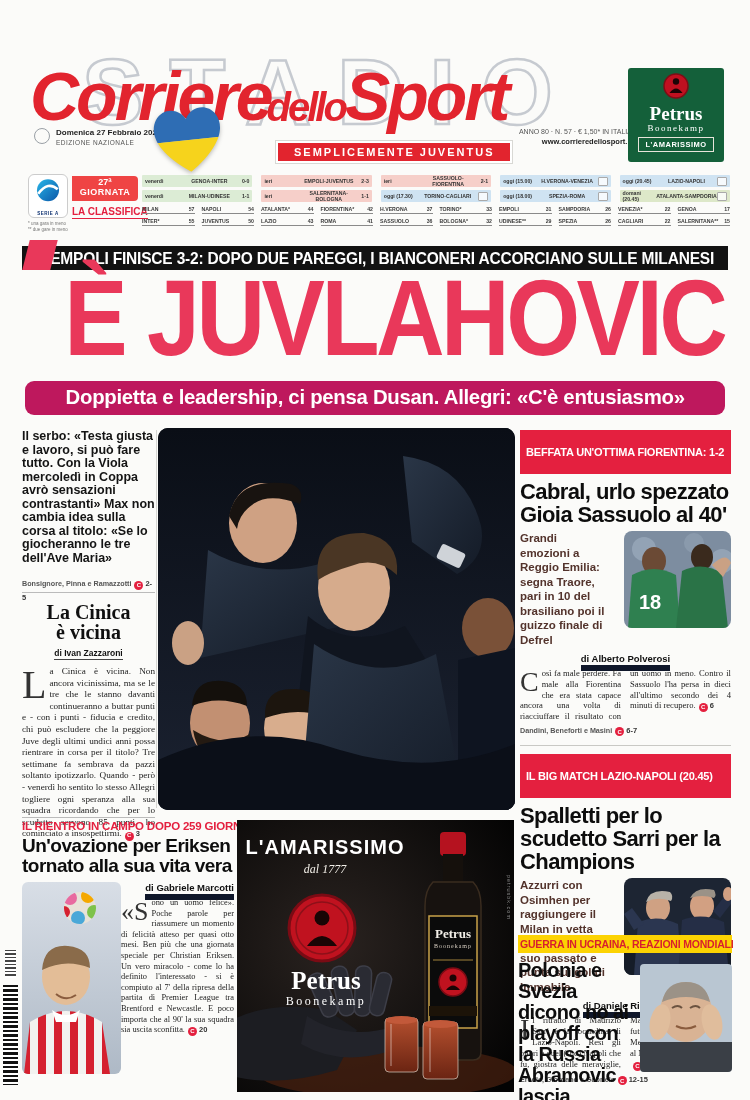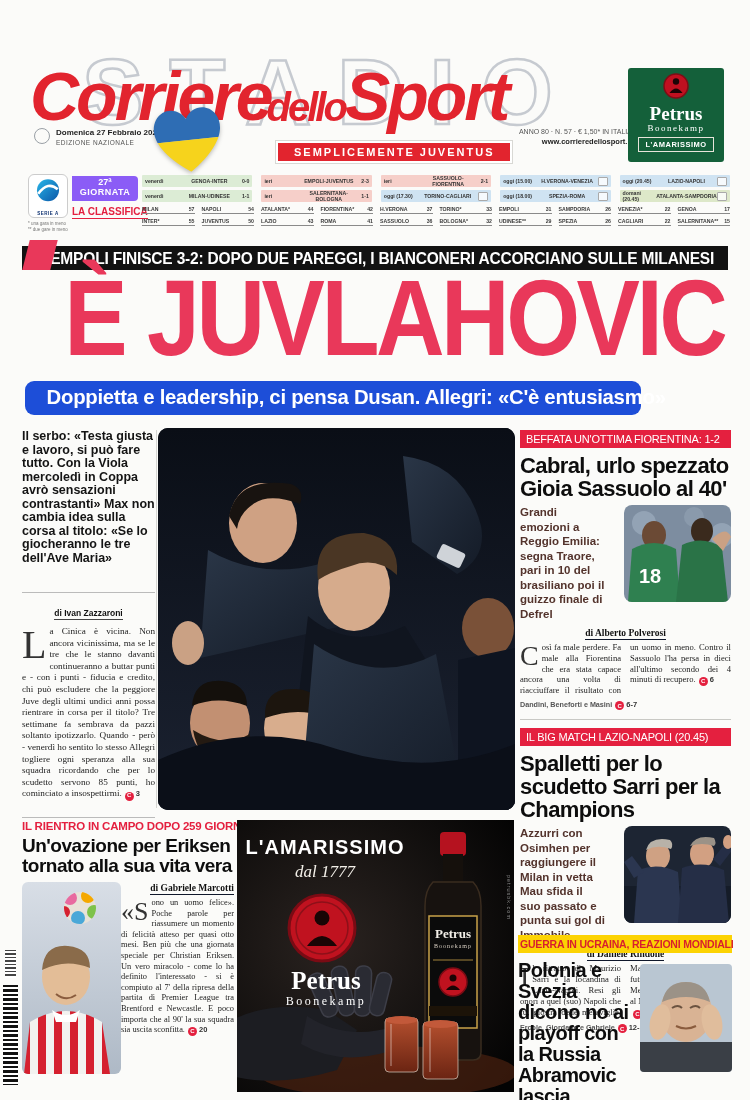--- a/index.html
+++ b/index.html
@@ -26,21 +26,21 @@
               border-radius:3px;text-align:center;color:#fff;padding-top:5px;box-sizing:border-box;}
   .petrus-top .p-brand1{font-family:"Liberation Serif",serif;font-weight:700;font-size:19px;line-height:19px;margin-top:1px;}
   .petrus-top .p-brand2{font-family:"Liberation Serif",serif;font-size:9px;letter-spacing:1.5px;line-height:10px;}
   .petrus-top .p-claim{margin:4px 10px 0;border:1px solid #e8e4da;font-size:7.5px;font-weight:800;
                        letter-spacing:.5px;padding:2px 0;}
   
   .badge{position:absolute;left:28px;top:174px;width:40px;height:44px;background:#fff;border:1px solid #ccc;
          border-radius:6px;text-align:center;padding-top:2px;box-sizing:border-box;z-index:2;}
   .badge .b-label{font-size:4.5px;font-weight:800;color:#0a2e6e;letter-spacing:.5px;}
   .legend{position:absolute;left:28px;top:221px;font-size:4.5px;color:#777;line-height:6px;}
-  .giornata{position:absolute;left:72px;top:176px;width:66px;height:25px;background:#8b5cf6;color:#fff;
+  .giornata{position:absolute;left:72px;top:176px;width:66px;height:25px;background:#ef4444;color:#fff;
             text-align:center;border-radius:0 4px 4px 0;padding-top:1px;box-sizing:border-box;}
   .giornata .g1{font-size:9px;font-weight:800;line-height:10px;}
   .giornata .g2{font-size:9px;font-weight:800;line-height:10px;letter-spacing:.5px;}
   .classifica{position:absolute;left:72px;top:206px;color:#e4203f;font-weight:800;font-size:10px;
               border-bottom:1.5px solid #e4203f;padding-bottom:1px;}
   .matches{position:absolute;left:142px;top:175px;width:588px;display:grid;
            grid-template-columns:repeat(5,1fr);grid-template-rows:repeat(2,12px);grid-auto-flow:column;gap:3px 9px;}
   .match{display:flex;align-items:center;font-size:5.2px;font-weight:700;color:#333;padding:0 3px;border-radius:1px;}
   .match[data-status="played-fri"]{background:#dcecd5;}
   .match[data-status="played-yest"]{background:#f6cfc9;}
@@ -57,22 +57,22 @@
            font-size:5.2px;font-weight:700;color:#3a3a3a;padding-bottom:1px;}
   
   .kicker{position:absolute;left:22px;top:246px;width:706px;height:24px;background:#121212;color:#fff;
           display:flex;align-items:center;justify-content:center;z-index:2;}
   .kicker span{display:inline-block;transform:scaleX(.94);font-weight:800;font-size:16.5px;letter-spacing:-.2px;white-space:nowrap;}
   .kicker-flag{position:absolute;left:26px;top:240px;width:28px;height:30px;background:#e9385a;
                transform:skewX(-14deg);z-index:3;}
   .main-title{position:absolute;left:22px;top:262px;width:706px;text-align:center;color:#e9385a;
               font-weight:900;font-size:108px;line-height:112px;letter-spacing:-4px;
               transform:scaleX(.88);transform-origin:center;white-space:nowrap;z-index:2;}
-  .subhead{position:absolute;left:25px;top:381px;width:616px;background:#1d4ed8;border-radius:9px;
-           color:#fff;text-align:center;padding:4px 12px 6px;box-sizing:border-box;z-index:2;}
+  .subhead{position:absolute;left:25px;top:381px;width:700px;background:#be185d;border-radius:9px;
+           color:#fff;text-align:center;padding:4px 2px 6px;box-sizing:border-box;z-index:2;}
   .subhead span{display:inline-block;transform:scaleX(.97);font-weight:800;font-size:21px;letter-spacing:-.3px;white-space:nowrap;}
   
   .serbo{position:absolute;left:22px;top:430px;width:133px;font-weight:800;font-size:12.5px;line-height:13.5px;color:#141414;}
   .byline{font-size:7.2px;color:#555;font-weight:700;}
   .serbo .byline{margin-top:12px;}
   .vrule{position:absolute;left:156px;top:430px;height:378px;border-left:1px solid #d5d5d2;}
   .cinica{position:absolute;left:22px;top:592px;width:133px;border-top:1px solid #bbb;border-bottom:1px solid #bbb;
           padding:9px 0 6px;box-sizing:border-box;height:226px;}
   .cinica h2{margin:0;text-align:center;font-family:"Liberation Serif",serif;font-weight:700;
              font-size:20px;line-height:20px;color:#101010;}
@@ -81,45 +81,45 @@
   .serifbody{font-family:"Liberation Serif",serif;font-size:9.2px;line-height:11.6px;text-align:justify;color:#222;margin:0;}
   .dropcap{float:left;font-family:"Liberation Serif",serif;font-size:40px;line-height:34px;padding:2px 3px 0 0;color:#333;}
   .pg{display:inline-flex;width:9px;height:9px;background:#e4203f;border-radius:50%;color:#fff;
       align-items:center;justify-content:center;vertical-align:-1px;margin:0 2px 0 3px;}
   .pg::after{content:"C";font-size:6px;font-weight:800;font-family:"Liberation Sans",sans-serif;}
   .pgnum{font-weight:800;font-size:7.5px;color:#333;font-family:"Liberation Sans",sans-serif;}
   
   .main-photo{position:absolute;left:158px;top:428px;width:357px;height:382px;border-radius:10px;overflow:hidden;background:#0a0e16;}
   
   .rightcol{position:absolute;left:520px;top:430px;width:211px;}
-  .redbox{background:#e4203f;color:#fff;font-weight:400;font-size:11px;padding:3px 6px;letter-spacing:-.2px;white-space:nowrap;}
+  .redbox{background:#e4203f;color:#fff;font-weight:700;font-size:11px;padding:16px 6px;letter-spacing:-.2px;white-space:nowrap;}
   .sec-title{font-weight:900;font-size:22px;line-height:23px;letter-spacing:-.6px;color:#0d0d0d;margin:6px 0 5px;}
   .sec-row{display:flex;gap:19px;}
   .lede{flex:1;font-weight:700;font-size:11.5px;line-height:14.5px;color:#53332c;}
   .sec-photo{width:107px;height:97px;border-radius:8px;overflow:hidden;flex-shrink:0;}
   .sec-author{text-align:center;margin:6px 0 4px;font-weight:800;font-size:9.5px;}
-  .sec-author span{border-bottom:1px solid #0f172a;padding-bottom:1px;font-family:Liberation Serif, serif;}
+  .sec-author span{border-bottom:6px solid #0f172a;padding-bottom:1px;}
   .sec-body{column-count:2;column-gap:9px;font-size:8.6px;line-height:10.8px;}
   .sec-body .dropcap{font-size:28px;line-height:24px;}
   .sec-byline{margin-top:4px;}
   .divider{border-top:1px solid #c9c9c5;margin:9px 0 8px;}
   
   .eriksen{position:absolute;left:22px;top:820px;width:212px;}
   .eriksen .kick{color:#e4203f;font-weight:800;font-size:11.5px;letter-spacing:-.2px;margin-bottom:4px;white-space:nowrap;}
   .eriksen .title{font-weight:900;font-size:19px;line-height:20px;letter-spacing:-.5px;color:#0d0d0d;}
   .erik-row{display:flex;gap:0;margin-top:6px;}
   .erik-photo{width:99px;height:192px;border-radius:6px;overflow:hidden;flex-shrink:0;}
   .erik-right{flex:1;}
   .erik-right .sec-author{text-align:right;margin:0 0 5px;}
   
   .ad{position:absolute;left:237px;top:820px;width:277px;height:272px;background:#050505;overflow:hidden;}
   .ad-title{position:absolute;left:0;top:16px;width:176px;text-align:center;color:#fff;font-weight:800;
             font-size:20px;letter-spacing:1px;z-index:2;}
   .ad-sub{position:absolute;left:0;top:42px;width:176px;text-align:center;color:#f2efe8;z-index:2;
-          font-family:"Liberation Serif",serif;font-style:italic;font-size:17px;}
+          font-family:"Liberation Serif",serif;font-style:italic;font-size:12px;}
   .ad-brand{position:absolute;left:14px;top:148px;width:150px;text-align:center;color:#fff;z-index:2;}
   .ad-brand .b1{font-family:"Liberation Serif",serif;font-weight:700;font-size:25px;line-height:26px;}
   .ad-brand .b2{font-family:"Liberation Serif",serif;font-size:12px;letter-spacing:2.5px;}
   .ad-side{position:absolute;right:2px;top:55px;writing-mode:vertical-rl;font-size:5.5px;color:#8a8a8a;z-index:2;letter-spacing:1px;}
   
   .ukraine{position:absolute;left:518px;top:935px;width:214px;}
   .yellowbox{background:#fcd303;color:#d81f2e;font-weight:800;font-size:10.5px;text-align:center;
              padding:3px 2px;letter-spacing:-.2px;white-space:nowrap;}
   .ukr-row{display:flex;gap:6px;margin-top:7px;}
   .ukr-left{flex:1;}
@@ -370,24 +370,31 @@
   <div class="kicker">
     <span>A EMPOLI FINISCE 3-2: DOPO DUE PAREGGI, I BIANCONERI ACCORCIANO SULLE MILANESI</span>
   </div>
   <div class="main-title">È JUVLAHOVIC</div>
   <div class="subhead">
     <span>Doppietta e leadership, ci pensa Dusan. Allegri: «C'è entusiasmo»</span>
   </div>
 
   <div class="serbo">
     <div>Il serbo: «Testa giusta e lavoro, si può fare tutto. Con la Viola mercoledì in Coppa avrò sensazioni contrastanti» Max non cambia idea sulla corsa al titolo: «Se lo giocheranno le tre dell'Ave Maria»</div>
+    <div class="byline">
+      <span>Bonsignore, Pinna e Ramazzotti</span><span class="pg"></span><span class="pgnum">2-5</span>
+    </div>
   </div>
   <div class="vrule"></div>
 
   <div class="cinica">
+    <h2>
+      <span>La Cinica</span><br>
+      <span>è vicina</span>
+    </h2>
     <span class="author">di Ivan Zazzaroni</span>
     <p class="serifbody">
       <span class="dropcap">L</span><span>a Cinica è vicina. Non ancora vicinissima, ma se le tre che le stanno davanti continueranno a buttar punti e - con i punti - fiducia e credito, chi può escludere che la peggiore Juve degli ultimi undici anni possa rientrare in corsa per il titolo? Tre settimane fa sembrava da pazzi soltanto ipotizzarlo. Quando - però - venerdì ho sentito lo stesso Allegri togliere ogni speranza alla sua squadra ricordando che per lo scudetto servono 85 punti, ho cominciato a insospettirmi.</span><span class="pg"></span><span class="pgnum">3</span>
     </p>
   </div>
 
   <div class="main-photo">
     <svg width="357" height="382" viewBox="0 0 357 382">
       <defs>
         <linearGradient id="night" x1="0" y1="0" x2="0" y2="1">

